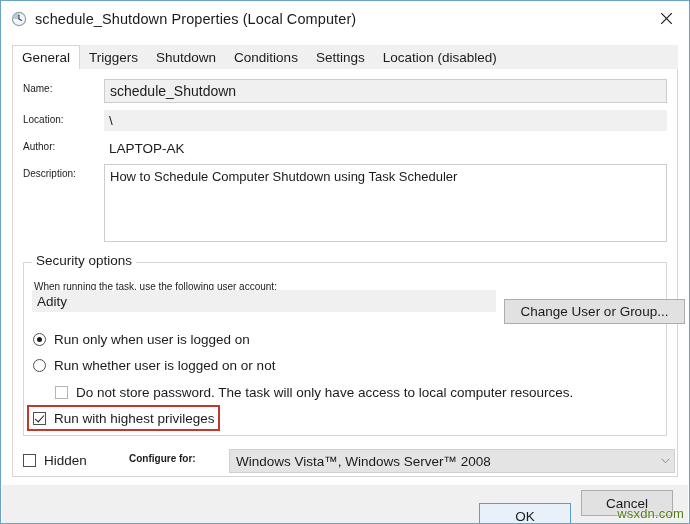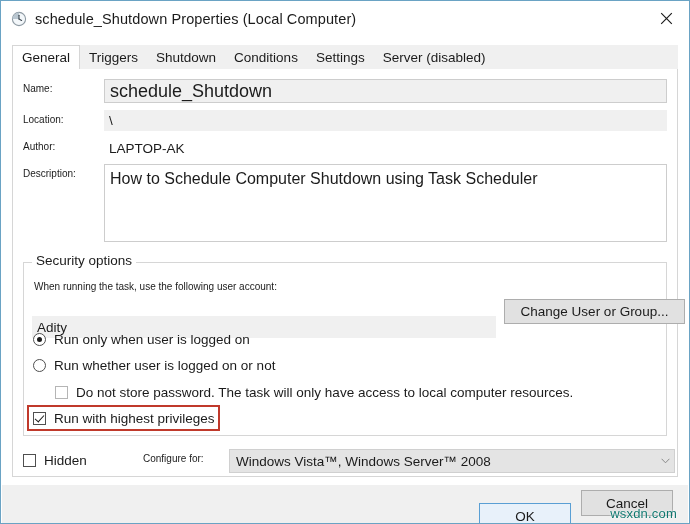--- a/index.html
+++ b/index.html
@@ -108,21 +108,21 @@
     position: absolute;
     font-size: 10px;
     color: #1b1b1b;
     white-space: nowrap;
   }
   .readonly-box {
     position: absolute;
     background: #f0f0f0;
     border: 1px solid #cdcdcd;
     box-sizing: border-box;
-    font-size: 18px;
+    font-size: 14px;
     color: #1b1b1b;
     display: flex;
     align-items: center;
     padding-left: 5px;
     overflow: hidden;
     white-space: nowrap;
   }
   .flat-box {
     position: absolute;
     background: #f0f0f0;
@@ -144,21 +144,21 @@
   }
   #desc-box {
     position: absolute;
     left: 103px;
     top: 163px;
     width: 563px;
     height: 78px;
     background: #ffffff;
     border: 1px solid #cdcdcd;
     box-sizing: border-box;
-    font-size: 16px;
+    font-size: 13px;
     color: #1b1b1b;
     padding: 4px 5px;
     overflow: hidden;
     line-height: 1.3;
   }
 
   
   #security-group {
     position: absolute;
     left: 22px;
@@ -302,24 +302,24 @@
     left: 1px;
     top: 484px;
     width: 686px;
     height: 38px;
     background: #f0f0f0;
   }
 
   
   #watermark {
     position: absolute;
-    right: 12px;
+    right: 5px;
     bottom: 2px;
     font-size: 13px;
-    color: #0f766e;
+    color: #4d7c0f;
     letter-spacing: 0.2px;
     white-space: nowrap;
     text-shadow: 0 0 1px #ffffff, 0 0 2px #ffffff;
   }
 </style>
 </head>
 <body>
 
 <div id="window">
 
@@ -350,21 +350,21 @@
     <div class="tab">
       <span>Shutdown</span>
     </div>
     <div class="tab">
       <span>Conditions</span>
     </div>
     <div class="tab">
       <span>Settings</span>
     </div>
     <div class="tab">
-      <span>Server (disabled)</span>
+      <span>Location (disabled)</span>
     </div>
   </div>
 
   <div id="tabpanel"></div>
 
   <div class="field-label" style="left:22px; top:82px;">Name:</div>
   <div class="readonly-box" style="left:103px; top:78px; width:563px; height:24px;">schedule_Shutdown</div>
 
   <div class="field-label" style="left:22px; top:113px;">Location:</div>
   <div class="flat-box" style="left:103px; top:109px; width:563px; height:21px;">\</div>
@@ -373,21 +373,21 @@
   <div class="plain-value" style="left:108px; top:140px;">LAPTOP-AK</div>
 
   <div class="field-label" style="left:22px; top:167px;">Description:</div>
   <div id="desc-box">How to Schedule Computer Shutdown using Task Scheduler</div>
 
   <div id="security-group"></div>
   <div id="security-legend">Security options</div>
 
   <div class="field-label" style="left:33px; top:280px;">When running the task, use the following user account:</div>
 
-  <div class="flat-box" style="left:31px; top:315px; width:464px; height:22px;">Adity</div>
+  <div class="flat-box" style="left:31px; top:289px; width:464px; height:22px;">Adity</div>
 
   <div class="push-button" style="left:503px; top:298px; width:181px; height:25px;">Change User or Group...</div>
 
   <div class="radio-row" style="left:32px; top:331px;">
     <span class="radio-mark on"></span>
     <span>Run only when user is logged on</span>
   </div>
 
   <div class="radio-row" style="left:32px; top:357px;">
     <span class="radio-mark"></span>
@@ -403,21 +403,21 @@
     <span class="check-mark on"></span>
     <span>Run with highest privileges</span>
   </div>
   <div id="highlight-box"></div>
 
   <div class="check-row" style="left:22px; top:452px;">
     <span class="check-mark"></span>
     <span>Hidden</span>
   </div>
 
-  <div class="field-label" style="left:142px; top:452px;">Configure for:</div>
+  <div class="field-label" style="left:128px; top:452px;font-weight:bold;">Configure for:</div>
   <div id="configure-combo">
     <span class="combo-text">Windows Vista™, Windows Server™ 2008</span>
     <span class="combo-arrow">
       <svg width="9" height="6" viewBox="0 0 9 6">
         <path d="M0.6 0.8 L4.5 4.8 L8.4 0.8" fill="none" stroke="#8a8a8a" stroke-width="1"></path>
       </svg>
     </span>
   </div>
 
   <div id="footer"></div>

